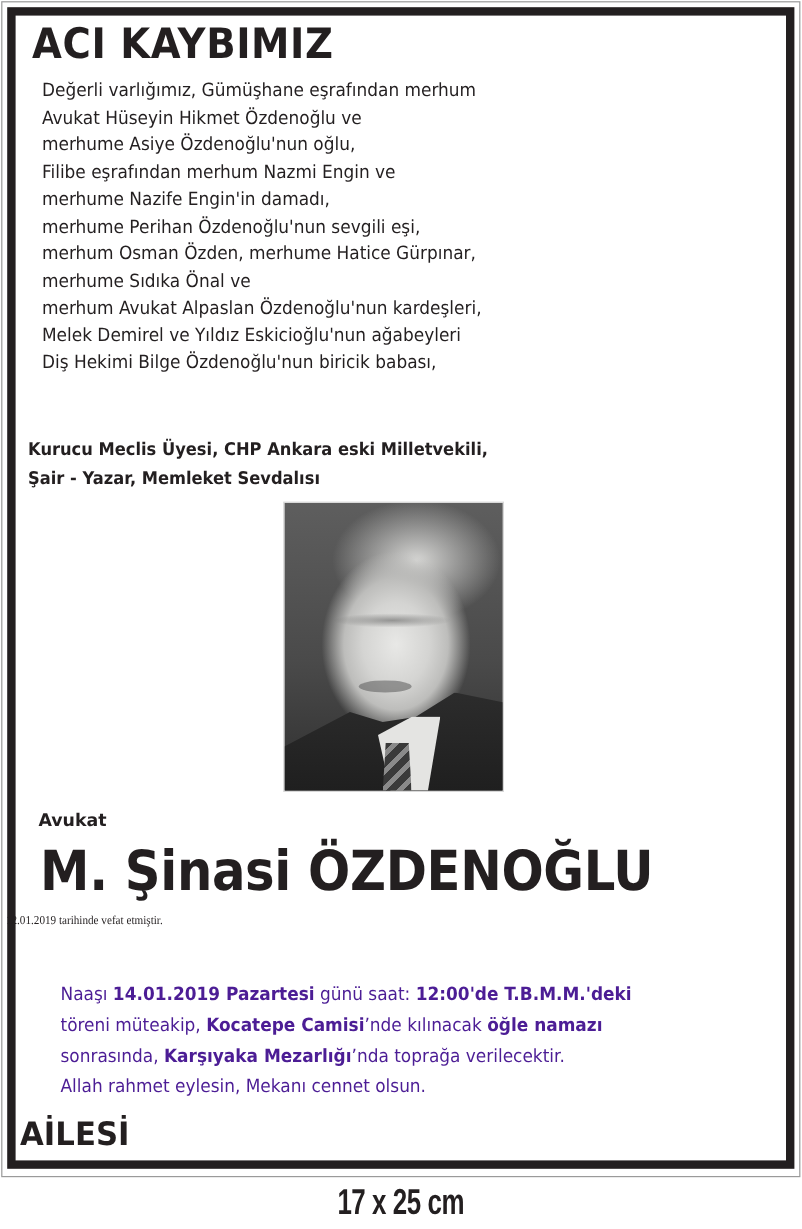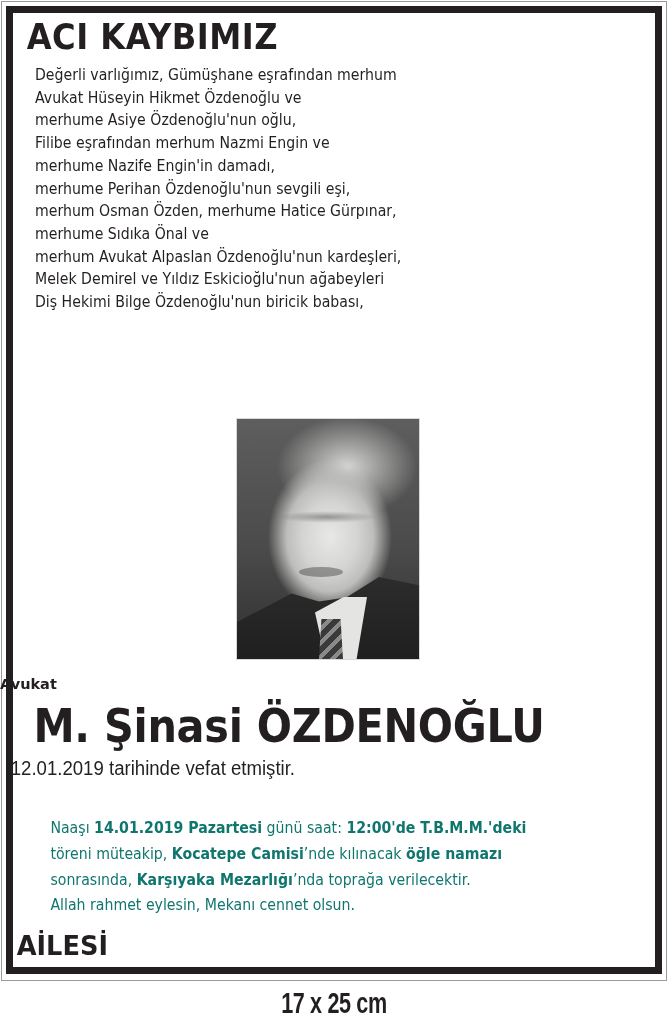--- a/index.html
+++ b/index.html
@@ -104,49 +104,50 @@
       background: rgba(90,90,90,0.55);
     }
     .occupation {
       position: absolute;
       left: 0; right: 0; top: 673px;
       font-family: "DejaVu Sans", sans-serif;
       font-weight: bold;
       font-size: 14.5px;
       line-height: 22px;
       color: #231f20;
+      padding-left: 32px;
     }
     .name {
       position: absolute;
       left: 0; right: 0; top: 697px;
       font-family: "DejaVu Sans", sans-serif;
       font-weight: bold;
       font-size: 46px;
       line-height: 58px;
       color: #231f20;
       white-space: nowrap;
       transform: scaleX(0.9);
       letter-spacing: -0.3px;
     }
     .death-date {
       position: absolute;
       left: 0; right: 0; top: 757px;
-      font-family: Liberation Sans, sans-serif;
-      font-size: 20px;
+      font-family: Liberation Serif, serif;
+      font-size: 10px;
       line-height: 22px;
       color: #231f20;
     }
     .death-date span { display: inline-block; transform: scaleX(0.93); }
     .funeral {
       position: absolute;
       left: 0; right: 0; top: 816px;
       font-family: "DejaVu Sans", sans-serif;
       font-size: 15.2px;
       line-height: 25.8px;
-      color: #0f766e;
+      color: #4c1d95;
       padding-left: 28px;
     }
     .funeral > div { white-space: nowrap; transform: scaleX(0.93); }
     .funeral b { font-weight: bold; }
     .signature {
       position: absolute;
       left: 0; right: 0; top: 927px;
       font-family: "DejaVu Sans", sans-serif;
       font-weight: bold;
       font-size: 27px;
@@ -185,20 +186,24 @@
     <div>Filibe eşrafından merhum Nazmi Engin ve</div>
     <div>merhume Nazife Engin'in damadı,</div>
     <div>merhume Perihan Özdenoğlu'nun sevgili eşi,</div>
     <div>merhum Osman Özden, merhume Hatice Gürpınar,</div>
     <div>merhume Sıdıka Önal ve</div>
     <div>merhum Avukat Alpaslan Özdenoğlu'nun kardeşleri,</div>
     <div>Melek Demirel ve Yıldız Eskicioğlu'nun ağabeyleri</div>
     <div>Diş Hekimi Bilge Özdenoğlu'nun biricik babası,</div>
   </div>
 
+  <div class="titles">
+    <div>Kurucu Meclis Üyesi, CHP Ankara eski Milletvekili,</div>
+    <div>Şair - Yazar, Memleket Sevdalısı</div>
+  </div>
 
   <div class="photo" title="Black and white portrait of an elderly man with a mustache, wearing a dark suit, white shirt and striped tie">
     <div class="face-shadow"></div>
     <div class="mustache"></div>
     <div class="jacket"></div>
     <div class="collar"></div>
     <div class="tie"></div>
   </div>
 
   <div class="occupation">Avukat</div>

